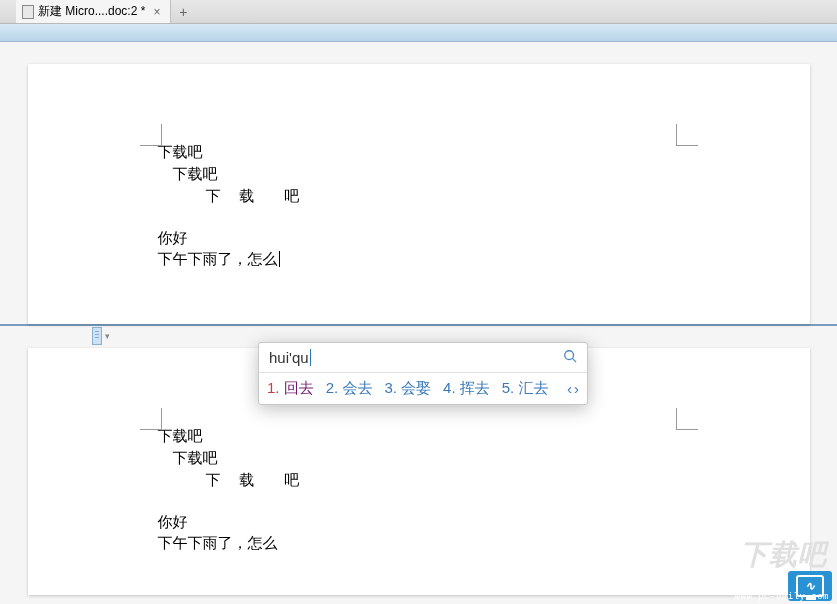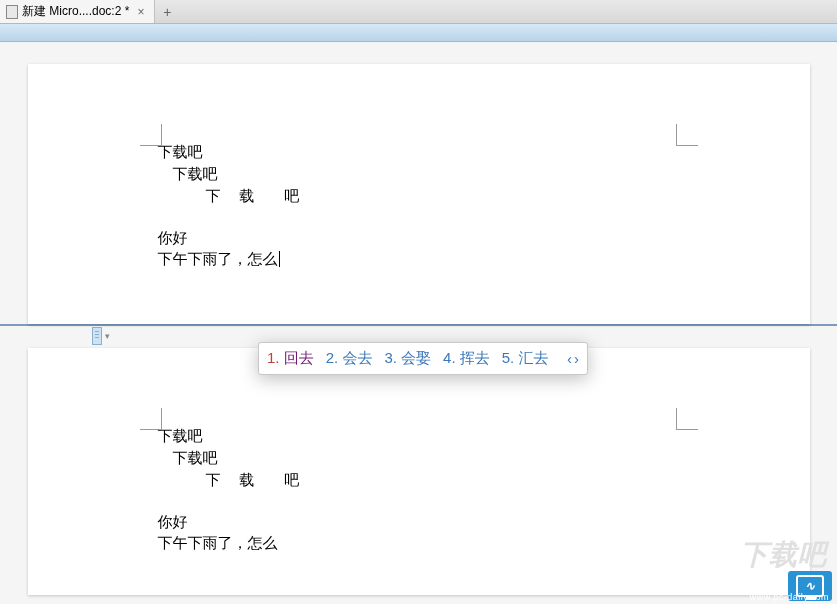--- a/index.html
+++ b/index.html
@@ -20,20 +20,21 @@
       font-size: 12px;
     }
     .tab {
       height: 100%;
       display: flex;
       align-items: center;
       padding: 0 6px;
       background: #f5f5f5;
       border-right: 1px solid #c0c0c0;
       gap: 4px;
+      margin-left: 16px;
     }
     .tab .doc-icon {
       width: 12px; height: 14px;
       background: #e8e8e8;
       border: 1px solid #888;
     }
     .tab .close { color: #666; padding: 0 4px; cursor: pointer; }
     .new-tab { width: 24px; text-align: center; color: #666; font-size: 14px; cursor: pointer; }
     .ribbon-strip {
       height: 18px;
@@ -213,20 +214,29 @@
       <p>下载吧</p>
       <p class="p2">下载吧</p>
       <p class="p3">下 载  吧</p>
       <div class="spacer"></div>
       <p>你好</p>
       <p>下午下雨了，怎么</p>
     </div>
   </div>
 
   <div class="ime-box">
+    <div class="ime-input">
+      <span class="txt">hui'qu</span>
+      <span class="search">
+        <svg width="14" height="14" viewBox="0 0 16 16">
+            <circle cx="7" cy="7" r="5" fill="none" stroke="#4a88c0" stroke-width="1.5"></circle>
+            <line x1="11" y1="11" x2="15" y2="15" stroke="#4a88c0" stroke-width="1.5"></line>
+          </svg>
+      </span>
+    </div>
     <div class="ime-candidates">
       <span class="ime-cand first"><span class="num">1.</span> <span class="word">回去</span></span>
       <span class="ime-cand"><span class="num">2.</span> <span class="word">会去</span></span>
       <span class="ime-cand"><span class="num">3.</span> <span class="word">会娶</span></span>
       <span class="ime-cand"><span class="num">4.</span> <span class="word">挥去</span></span>
       <span class="ime-cand"><span class="num">5.</span> <span class="word">汇去</span></span>
       <span class="ime-nav">
         <span>‹</span>
         <span>›</span>
       </span>
@@ -234,13 +244,13 @@
   </div>
 
 </div>
 
 <div class="wm-shadow">下载吧</div>
 <div class="watermark">
   <span class="monitor">
       <span class="pulse">∿</span>
     </span>
 </div>
-<div style="position:absolute; right:8px; bottom:2px; font-size:9px; color:#fff; z-index:2; letter-spacing:0.5px;">www.pc-daily.com</div>
+<div style="position:absolute; right:8px; bottom:2px; font-size:9px; color:#fff; z-index:2; letter-spacing:0.5px;font-family:Liberation Mono, monospace;">www.pc-daily.com</div>
 
 </body></html>

